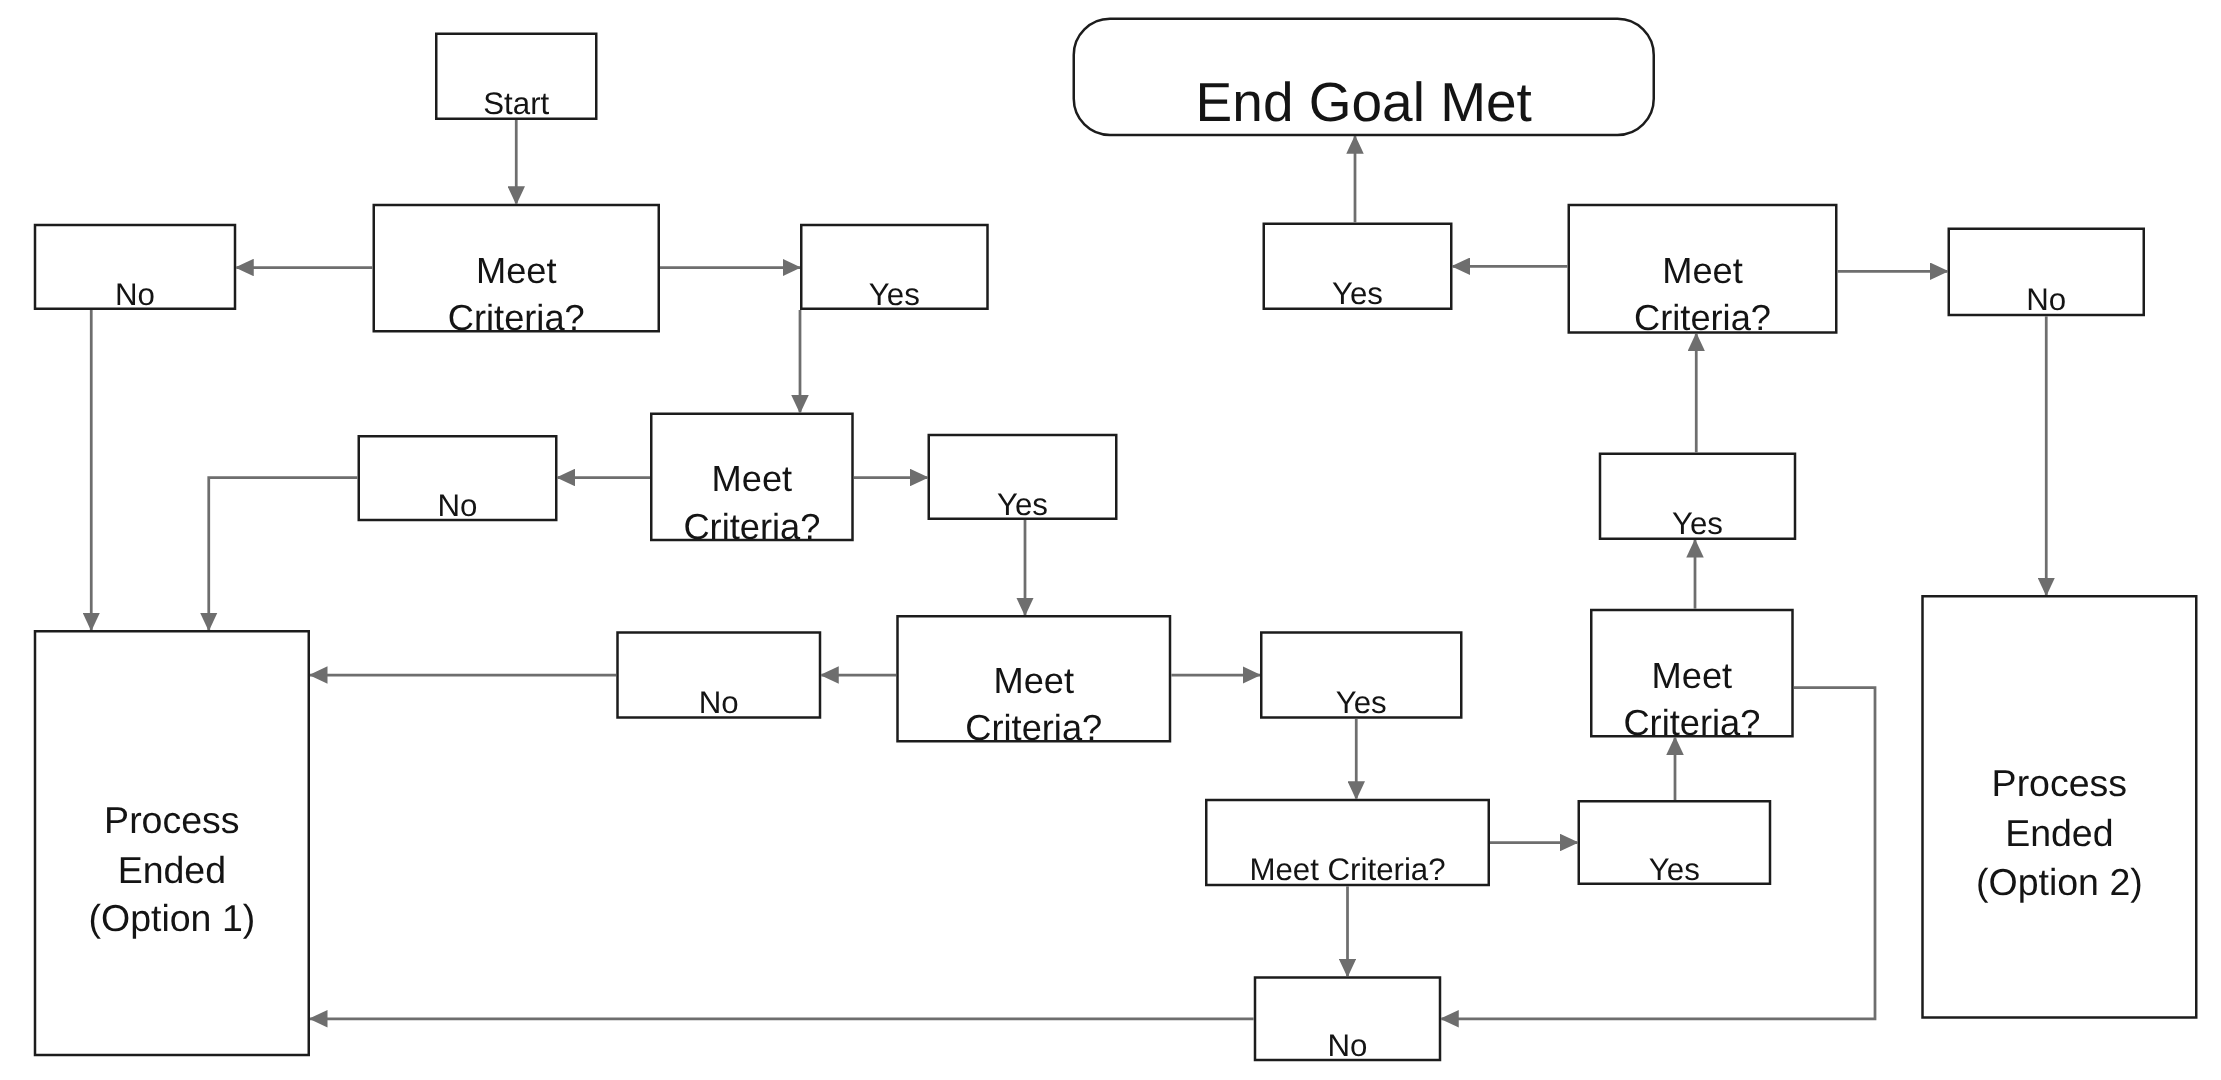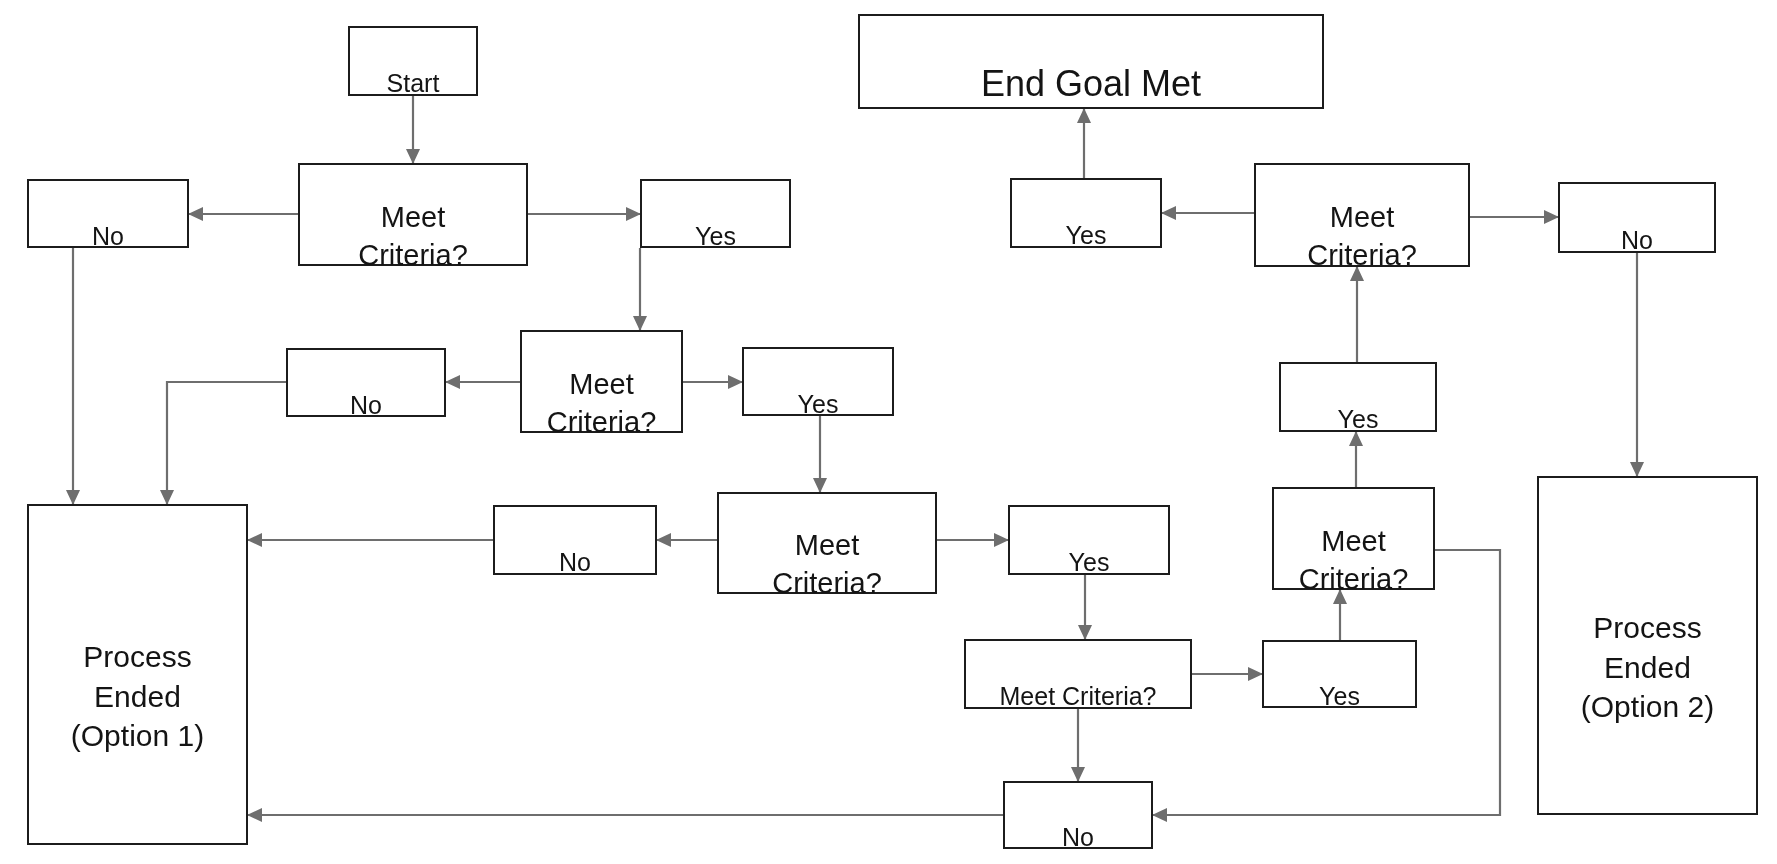--- a/index.html
+++ b/index.html
@@ -26,21 +26,21 @@
     border:2.5px solid var(--border-color);
     background:var(--bg);
     display:flex;align-items:center;justify-content:center;
     text-align:center;
     color:var(--text-color);
     white-space:pre-line;
   }
   .node span{display:block;white-space:pre-line;margin-top:44px;}
   .node-small{font-size:25px;line-height:1.2;}
   .node-question{font-size:29px;line-height:1.3;}
-  .node-end{font-size:36px;line-height:1.2;}
+  .node-end{font-size:44px;line-height:1.2;border-radius:30px;}
   .node-terminal{font-size:30px;line-height:1.32;}
 </style>
 </head>
 <body>
 
 <div class="stage">
   <svg id="edges" width="1777" height="864" viewBox="0 0 1777 864">
     <defs>
       <marker id="arrowhead" viewBox="0 0 15 14" refX="14" refY="7" markerWidth="15" markerHeight="14" markerUnits="userSpaceOnUse" orient="auto">
         <path class="arrowhead-shape" d="M0,0 L15,7 L0,14 Z"></path>

